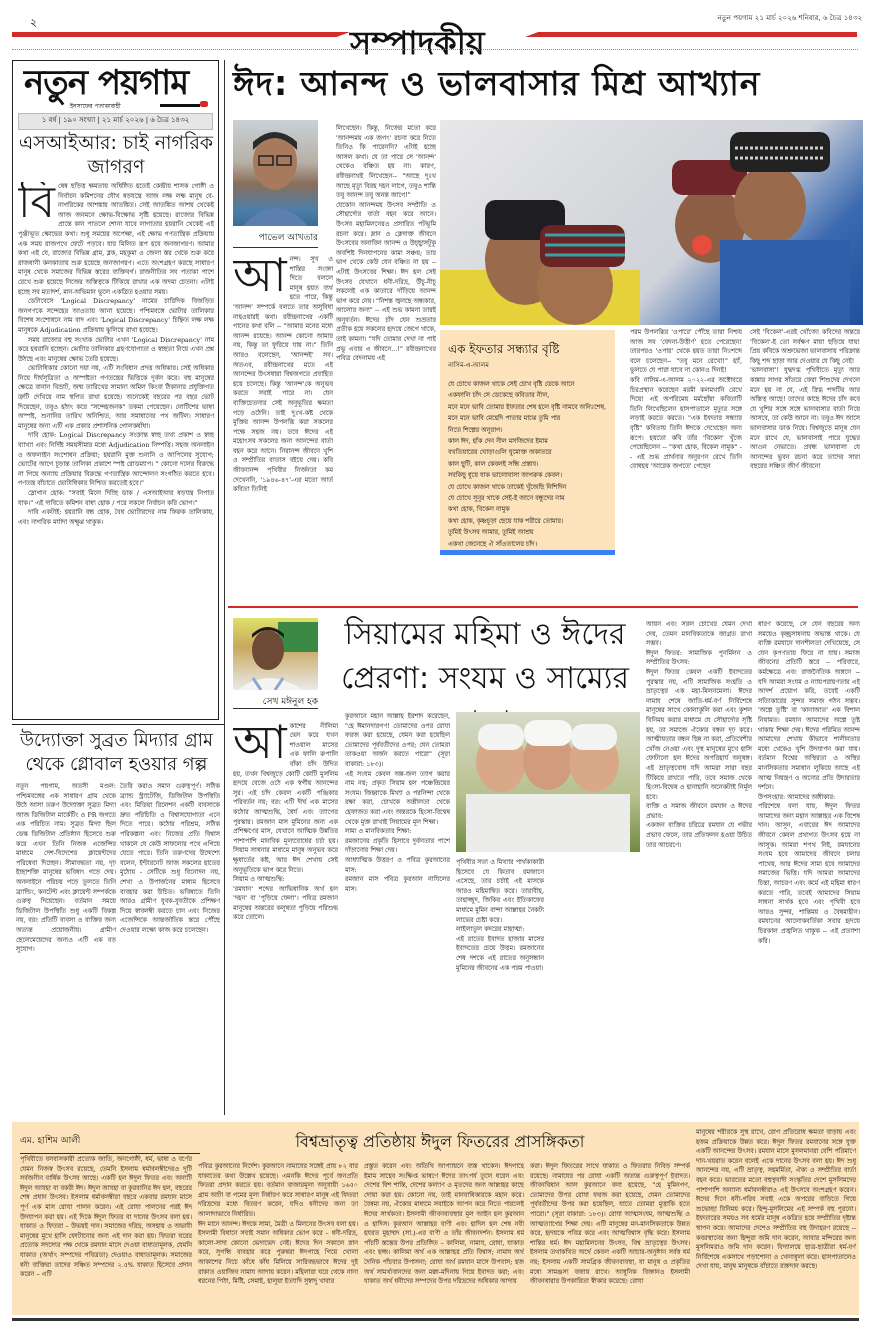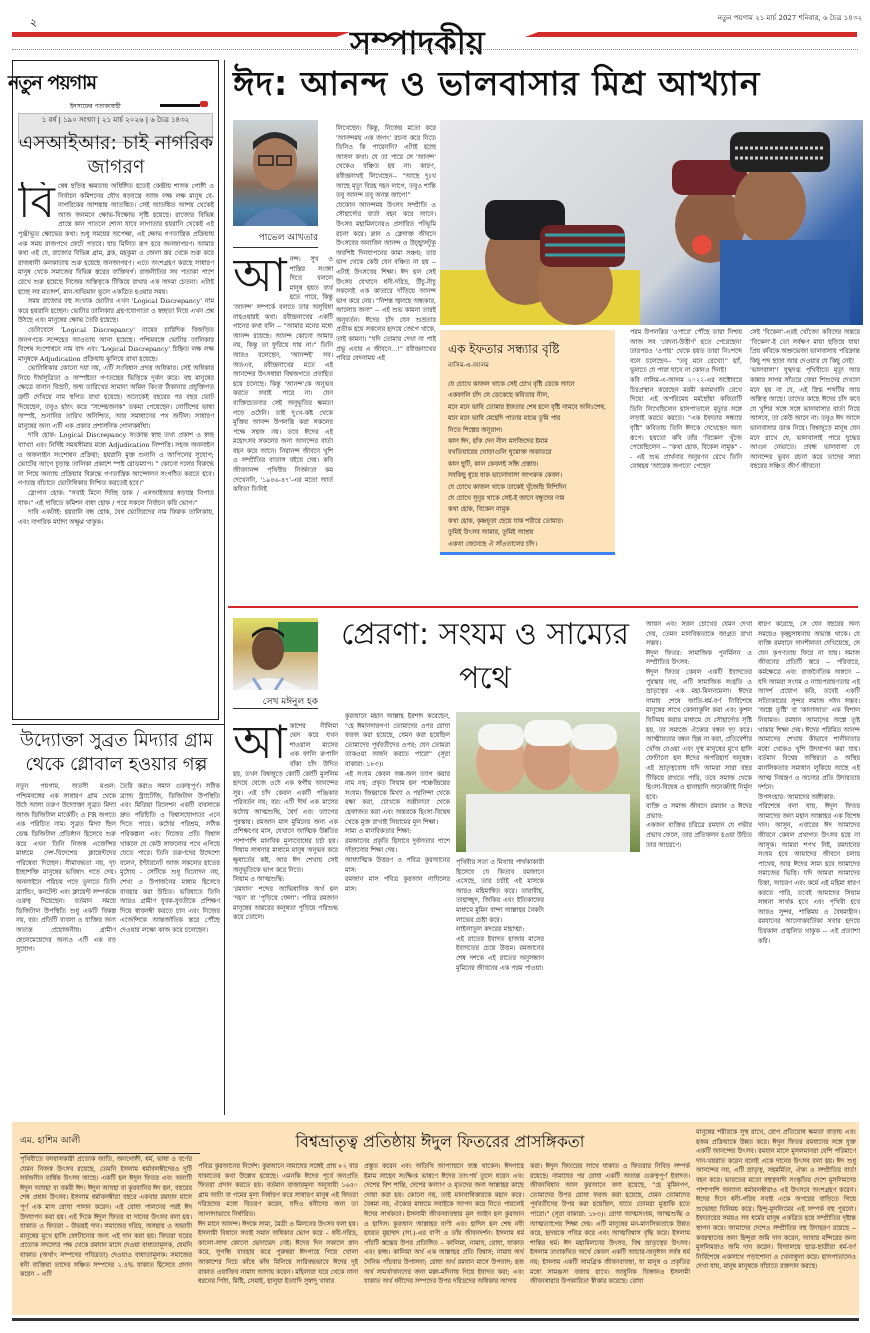--- a/index.html
+++ b/index.html
@@ -8,64 +8,64 @@
 .txt{font-size:6.4px;line-height:9.6px;text-align:justify;color:#1a1a1a;overflow:hidden}
 .txt p{text-indent:10px}
 .pageno{left:30px;top:14px;font-size:11px}
 .dateline{right:8px;top:12px;font-size:7px;color:#222}
 .redbar{top:32px;height:5px;background:#d32a2a}
 .redbar.l{left:12px;width:338px;clip-path:polygon(0 0,100% 0,96% 100%,0 100%)}
 .redbar.r{left:525px;width:332px;clip-path:polygon(4% 0,100% 0,100% 100%,0 100%)}
 .section-title{left:350px;top:18px;width:175px;font-size:32px;font-weight:bold;font-family:"DejaVu Sans",sans-serif}
 .dotrule{left:12px;top:49px;width:846px;border-top:1px dotted #888}
 .leftbox{left:12px;top:60px;width:207px;height:660px;border:1px solid #222}
-.masthead{left:8px;top:64px;width:190px;height:36px;font-size:19px;font-weight:900;font-family:"DejaVu Sans",sans-serif;letter-spacing:-1px;line-height:36px}
+.masthead{left:24px;top:64px;width:190px;height:36px;font-size:34px;font-weight:900;font-family:"DejaVu Sans",sans-serif;letter-spacing:-1px;line-height:36px}
 .mast-tag{left:70px;top:101px;font-size:6px}
 .mast-bar{left:160px;top:104px;width:40px;height:3px;background:#111}
 .mast-pen{left:200px;top:101px;width:8px;height:6px;background:#d32a2a;border-radius:2px}
-.issue{left:18px;top:113px;width:195px;height:30px;background:#e6e6e6;border:1px solid #bbb;font-size:7px;line-height:13px;text-align:center}
+.issue{left:18px;top:113px;width:195px;height:17px;background:#e6e6e6;border:1px solid #bbb;font-size:7px;line-height:13px;text-align:center}
 .lhead{left:16px;top:130px;width:200px;text-align:center;font-size:19px;line-height:24px;font-family:"DejaVu Sans",sans-serif}
 .dropcap{font-size:44px;line-height:40px;float:left;margin-right:3px;font-family:"DejaVu Sans",sans-serif}
 .vline{width:1px;background:#333}
 .mainhead{left:233px;top:58px;width:640px;font-size:33px;font-weight:bold;text-align:left;font-family:"DejaVu Sans",sans-serif;letter-spacing:1px}
 .photo{overflow:hidden}
-.poem{left:440px;top:330px;width:175px;height:225px;background:#fde3bc;border-bottom:3px solid #3b82f6;padding:10px 8px}
+.poem{left:440px;top:330px;width:175px;height:225px;background:#fde3bc;border-bottom:5px solid #3b82f6;padding:10px 8px}
 .poem h3{font-size:12px;font-family:"DejaVu Sans",sans-serif;font-weight:normal}
 .poem .byline{font-size:6.5px;margin-bottom:8px}
 .poem .line{font-size:6.4px;line-height:11.4px;white-space:nowrap}
 .redrule{left:12px;top:606px;width:846px;height:2px;background:#d32a2a}
 .author{font-size:9px;font-family:"DejaVu Sans",sans-serif;text-align:right}
 .head3{left:14px;top:728px;width:205px;text-align:center;font-size:18px;line-height:24px;font-family:"DejaVu Sans",sans-serif}
 .bottombox{left:12px;top:1122px;width:847px;height:193px;background:#fde3bc}
 .bhead{left:205px;top:1126px;width:470px;text-align:center;font-size:16px;line-height:32px;font-family:"DejaVu Sans",sans-serif}
 .bauthor{left:20px;top:1133px;width:180px;font-size:9px;border-bottom:1px solid #333;padding-bottom:5px}
 .botrule{left:12px;top:1318px;width:847px;height:3px;background:#333}
 </style>
 </head>
 <body>
 
 <div class="abs pageno">২</div>
-<div class="abs dateline">নতুন পয়গাম ২১ মার্চ 2027 শনিবার, ৬ চৈত্র ১৪৩২</div>
+<div class="abs dateline">নতুন পয়গাম ২১ মার্চ ২০২৬ শনিবার, ৬ চৈত্র ১৪৩২</div>
 <div class="abs redbar l"></div>
 <div class="abs section-title">সম্পাদকীয়</div>
 <div class="abs redbar r"></div>
 <div class="abs dotrule"></div>
 
 <div class="abs leftbox"></div>
 <div class="abs masthead">নতুন পয়গাম</div>
 <div class="abs mast-tag">ইনসাফের পতাকাবাহী</div>
 <div class="abs mast-bar"></div>
 <div class="abs mast-pen"></div>
 <div class="abs issue">১ বর্ষ | ১৯০ সংখ্যা | ২১ মার্চ ২০২৬ | ৬ চৈত্র ১৪৩২</div>
 <div class="abs lhead">এসআইআর: চাই নাগরিক জাগরণ</div>
 <div class="abs txt" style="left:18px;top:182px;width:196px;height:535px">
   <span class="dropcap">বি</span>
   <p style="text-indent:0">ষেষ ছড়িত্ত ক্ষমতায় অধিষ্ঠিত হতেই কেন্দ্রীয় শাসক গোষ্ঠী ও নির্বাচন কমিশনের যৌথ ষড়যন্ত্রে আজ লক্ষ লক্ষ মানুষ বে-নাগরিকের আশঙ্কায় আতঙ্কিত। সেই আতঙ্কিত আশয় থেকেই আজ জনমনে ক্ষোভ-বিক্ষোভ সৃষ্টি হয়েছে। রাজ্যের বিভিন্ন প্রান্তে কান পাতলে শোনা যাবে লাগাতার হয়রানি থেকেই এই পুঞ্জীভূত ক্ষোভের কথা। শুধু সময়ের অপেক্ষা, এই ক্ষোভ গণতান্ত্রিক প্রক্রিয়ায় এক সময় রাজপথে ফেটে পড়বে। যার মিলিত রূপ হবে জনজাগরণ। আমার কথা এই যে, রাজ্যের বিভিন্ন গ্রাম, ব্লক, মহকুমা ও জেলা স্তর থেকে শুরু করে রাজধানী কলকাতায় শুরু হয়েছে জনজাগরণ। এতে অংশগ্রহণ করছে সাধারণ মানুষ থেকে সমাজের বিভিন্ন স্তরের ব্যক্তিবর্গ। রাজনীতির সব পতাকা পাশে রেখে শুরু হয়েছে নিজের অস্তিত্বকে টিকিয়ে রাখার এক অদম্য চেতনা। এটাই হচ্ছে সব মতাদর্শ, মান-অভিমান ভুলে একত্রিত হওয়ার সময়।</p>
+  <p>ডেটাবেসে 'Logical Discrepancy' নামের চারিদিক বিজড়িত জনগণকে সন্দেহের আওতায় আনা হয়েছে। পশ্চিমবঙ্গে ভোটার তালিকার বিশেষ সংশোধনে নাম বাদ এবং 'Logical Discrepancy' চিহ্নিত লক্ষ লক্ষ মানুষকে Adjudication প্রক্রিয়ায় ঝুলিয়ে রাখা হয়েছে।</p>
   <p>সময় রাজ্যের বহু সংখ্যক ভোটার এখন 'Logical Discrepancy' নাম করে হয়রানি হচ্ছেন। ভোটার তালিকার গ্রহণযোগ্যতা ও স্বচ্ছতা নিয়ে এখন প্রশ্ন উঠছে এবং মানুষের ক্ষোভ তৈরি হয়েছে।</p>
-  <p>ডেটাবেসে 'Logical Discrepancy' নামের চারিদিক বিজড়িত জনগণকে সন্দেহের আওতায় আনা হয়েছে। পশ্চিমবঙ্গে ভোটার তালিকার বিশেষ সংশোধনে নাম বাদ এবং 'Logical Discrepancy' চিহ্নিত লক্ষ লক্ষ মানুষকে Adjudication প্রক্রিয়ায় ঝুলিয়ে রাখা হয়েছে।</p>
   <p>ভোটাধিকার কোনো দয়া নয়, এটি সংবিধান প্রদত্ত অধিকার। সেই অধিকার নিয়ে দীর্ঘসূত্রিতা ও অস্পষ্টতা গণতন্ত্রের ভিত্তিকে দুর্বল করে। বহু মানুষের ক্ষেত্রে বানান বিভ্রাট, জন্ম তারিখের সামান্য অমিল কিংবা ঠিকানার প্রযুক্তিগত ত্রুটি দেখিয়ে নাম স্থগিত রাখা হয়েছে। অনেকেই বছরের পর বছর ভোট দিয়েছেন, তবুও হঠাৎ করে "সন্দেহজনক" তকমা পেয়েছেন। নোটিশের ভাষা অস্পষ্ট, শুনানির তারিখ অনিশ্চিত, আর সমাধানের পথ জটিল। সাধারণ মানুষের জন্য এটি এক প্রকার প্রশাসনিক গোলকধাঁধা।</p>
   <p>দাবি হোক: Logical Discrepancy সংক্রান্ত স্বচ্ছ তথ্য প্রকাশ ও স্বচ্ছ ব্যাখ্যা এবং নির্দিষ্ট সময়সীমার মধ্যে Adjudication নিষ্পত্তি। সহজ অনলাইন ও অফলাইন সংশোধন প্রক্রিয়া; হয়রানি মুক্ত শুনানি ও আপিলের সুযোগ; ভোটের আগে চূড়ান্ত তালিকা প্রকাশে স্পষ্ট রোডম্যাপ। " কোনো দলের বিরুদ্ধে না গিয়ে অন্যায় প্রক্রিয়ার বিরুদ্ধে গণতান্ত্রিক আন্দোলন সংগঠিত করতে হবে। গণতন্ত্র বাঁচাতে ভোটাধিকার নিশ্চিত করতেই হবে।"</p>
   <p>স্লোগান হোক: "সবাই মিলে দিচ্ছি ডাক / এসআইআর ষড়যন্ত্র নিপাত যাক।" এই দাবিতে কমিশন বাধ্য হোক / পরে সকলে নির্বাচন করি ভোগ।"</p>
   <p>দাবি একটাই: হয়রানি বন্ধ হোক, বৈধ ভোটারদের নাম ফিরুক তালিকায়, এবং নাগরিক মর্যাদা অক্ষুণ্ণ থাকুক।</p>
 </div>
 <div class="abs vline" style="left:224px;top:60px;height:1055px"></div>
 
 <div class="abs mainhead">ঈদ: আনন্দ ও ভালবাসার মিশ্র আখ্যান</div>
 <div class="abs photo" style="left:233px;top:120px;width:85px;height:106px;background:linear-gradient(180deg,#c9d1d6 0%,#b7b0a6 40%,#8a6e5a 60%,#4b7fa8 85%,#3d6c95 100%)">
   <svg width="85" height="106" viewBox="0 0 85 106">
@@ -132,20 +132,21 @@
     <rect x="45" y="4" width="40" height="30" fill="#3a8a46"></rect>
     <ellipse cx="35" cy="32" rx="16" ry="20" fill="#6d4a36"></ellipse>
     <path d="M19 20 Q35 4 51 20 L51 16 Q35 2 19 16Z" fill="#1c1c1c"></path>
     <path d="M5 72 Q35 48 70 72Z" fill="#f4f4f4"></path>
     <path d="M20 60 L28 72 M50 60 L42 72" stroke="#8aa6d6" stroke-width="3"></path>
   </svg>
 </div>
 <div class="abs author" style="left:233px;top:694px;width:85px">সেখ মঈনুল হক</div>
 <div class="abs" style="left:233px;top:708px;width:85px;border-top:1px solid #333"></div>
 <div class="abs" style="left:325px;top:612px;width:320px;text-align:center;font-size:30px;line-height:44px;font-family:'DejaVu Sans',sans-serif">
+  <div>সিয়ামের মহিমা ও ঈদের</div>
   <div>প্রেরণা: সংযম ও সাম্যের পথে</div>
 </div>
 <div class="abs txt" style="left:233px;top:712px;width:105px;height:400px;white-space:pre-line">
   <span class="dropcap" style="font-size:46px">আ</span><span>কাশের নীলিমা ভেদ করে যখন শাওয়াল মাসের এক ফালি রুপালি বাঁকা চাঁদ উদিত হয়, তখন বিশ্বজুড়ে কোটি কোটি মুসলিম হৃদয়ে বেজে ওঠে এক স্বর্গীয় আনন্দের সুর। এই চাঁদ কেবল একটি পঞ্জিকার পরিবর্তন নয়; বরং এটি দীর্ঘ এক মাসের কঠোর আত্মশুদ্ধি, ধৈর্য এবং ত্যাগের পুরস্কার। রমজান মাস মুমিনের জন্য এক প্রশিক্ষণের মাস, যেখানে আত্মিক উন্নতির পাশাপাশি মানবিক মূল্যবোধের চর্চা হয়। সিয়াম সাধনার মাধ্যমে মানুষ অনুভব করে ক্ষুধার্তের কষ্ট, আর ঈদ শেখায় সেই অনুভূতিকে ভাগ করে নিতে।
  সিয়াম ও আত্মশুদ্ধি:
  'রমযান' শব্দের আভিধানিক অর্থ হল 'দহন' বা 'পুড়িয়ে ফেলা'। পবিত্র রমজান মানুষের অন্তরের কলুষতা পুড়িয়ে পরিশুদ্ধ করে তোলে।</span>
 </div>
 <div class="abs txt" style="left:345px;top:712px;width:105px;height:400px;white-space:pre-line">কুরআনে মহান আল্লাহ ইরশাদ করেছেন, "হে ঈমানদারগণ! তোমাদের ওপর রোযা ফরজ করা হয়েছে, যেমন করা হয়েছিল তোমাদের পূর্ববর্তীদের ওপর; যেন তোমরা তাকওয়া অর্জন করতে পারো" (সূরা বাকারা: ১৮৩)।
  এই সংযম কেবল অন্ন-জল ত্যাগ করার নাম নয়; প্রকৃত সিয়াম হল পঞ্চেন্দ্রিয়ের সংযম। জিহ্বাকে মিথ্যা ও পরনিন্দা থেকে রক্ষা করা, চোখকে অশ্লীলতা থেকে হেফাজত করা এবং অন্তরকে হিংসা-বিদ্বেষ থেকে মুক্ত রাখাই সিয়ামের মূল শিক্ষা।
  সাম্য ও মানবিকতার শিক্ষা:

